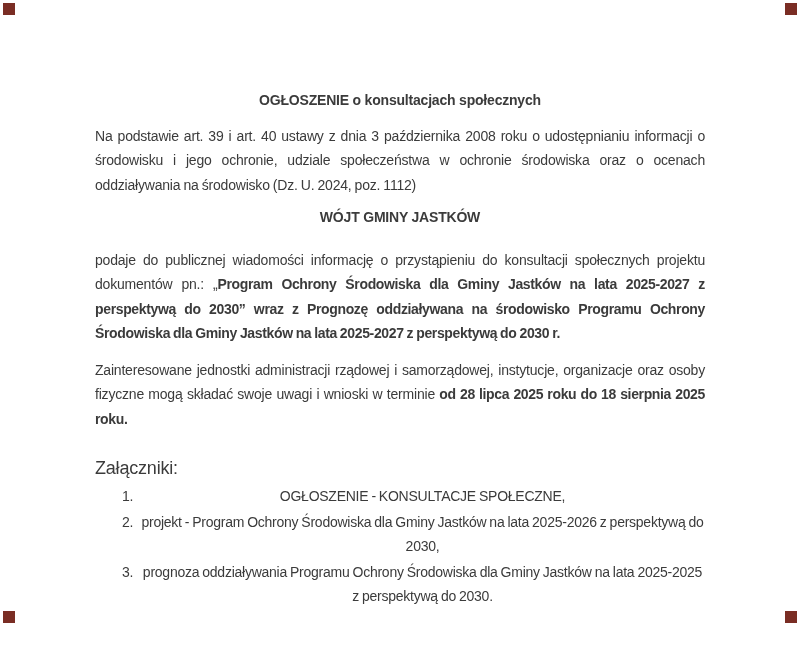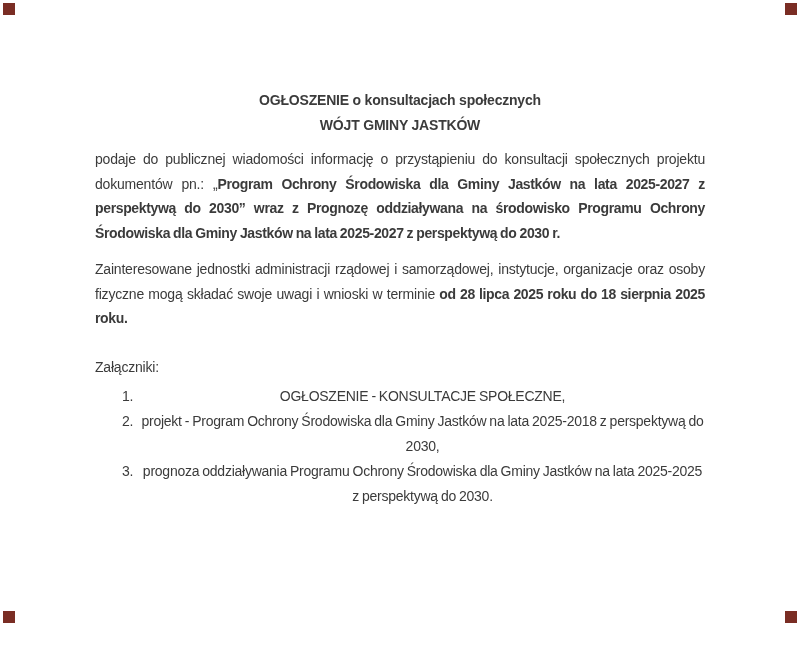--- a/index.html
+++ b/index.html
@@ -49,32 +49,32 @@
   .para {
     font-size: 14px;
     line-height: 24.5px;
     text-align: justify;
     letter-spacing: -0.2px;
     word-spacing: -0.6px;
   }
   .para .b, .b { font-weight: bold; letter-spacing: -0.35px; }
   .p-legal    { margin-top: 11px; }
   .authority {
-    margin-top: 0;
+    margin-top: 8px;
     font-size: 14px;
     font-weight: bold;
     line-height: 24.5px;
     text-align: center;
     letter-spacing: -0.2px;
   }
-  .p-announce { margin-top: 10px; }
+  .p-announce { margin-top: 18px; }
   .p-deadline { margin-top: 12px; }
   .attachments-label {
     margin-top: 24.5px;
-    font-size: 14px;
+    font-size: 18px;
     line-height: 24.5px;
     letter-spacing: -0.2px;
   }
   .attachments {
     list-style: none;
     margin-top: 4px;
     margin-left: 27px;
   }
   .attachments li {
     display: flex;
@@ -96,37 +96,38 @@
 <div class="page">
 
   <div class="corner tl"></div>
   <div class="corner tr"></div>
   <div class="corner bl"></div>
   <div class="corner br"></div>
 
   <div class="title">OGŁOSZENIE o konsultacjach społecznych</div>
 
 
+  <p class="para p-legal">Na podstawie art. 39 i art. 40 ustawy z dnia 3 października 2008 roku o udostępnianiu informacji o środowisku i jego ochronie, udziale społeczeństwa w ochronie środowiska oraz o ocenach oddziaływania na środowisko (Dz. U. 2024, poz. 1112)</p>
 
   <div class="authority">WÓJT GMINY JASTKÓW</div>
 
   <p class="para p-announce"><span>podaje do publicznej wiadomości informację o przystąpieniu do konsultacji społecznych projektu dokumentów pn.: „</span><span class="b">Program Ochrony Środowiska dla Gminy Jastków na lata 2025-2027 z perspektywą do 2030” wraz z Prognozę oddziaływana na środowisko Programu Ochrony Środowiska dla Gminy Jastków na lata 2025-2027 z perspektywą do 2030 r.</span></p>
 
   <p class="para p-deadline"><span>Zainteresowane jednostki administracji rządowej i samorządowej, instytucje, organizacje oraz osoby fizyczne mogą składać swoje uwagi i wnioski w terminie </span><span class="b">od 28 lipca 2025 roku do 18 sierpnia 2025 roku.</span></p>
 
   <div class="attachments-label">Załączniki:</div>
 
   <ol class="attachments">
     <li>
       <span class="num">1.</span>
       <span class="txt">OGŁOSZENIE - KONSULTACJE SPOŁECZNE,</span>
     </li>
     <li>
       <span class="num">2.</span>
-      <span class="txt">projekt - Program Ochrony Środowiska dla Gminy Jastków na lata 2025-2018 z perspektywą do 2030,</span>
+      <span class="txt">projekt - Program Ochrony Środowiska dla Gminy Jastków na lata 2025-2026 z perspektywą do 2030,</span>
     </li>
     <li>
       <span class="num">3.</span>
       <span class="txt">prognoza oddziaływania Programu Ochrony Środowiska dla Gminy Jastków na lata 2025-2025 z perspektywą do 2030.</span>
     </li>
   </ol>
 
 </div>
 
 </body></html>

